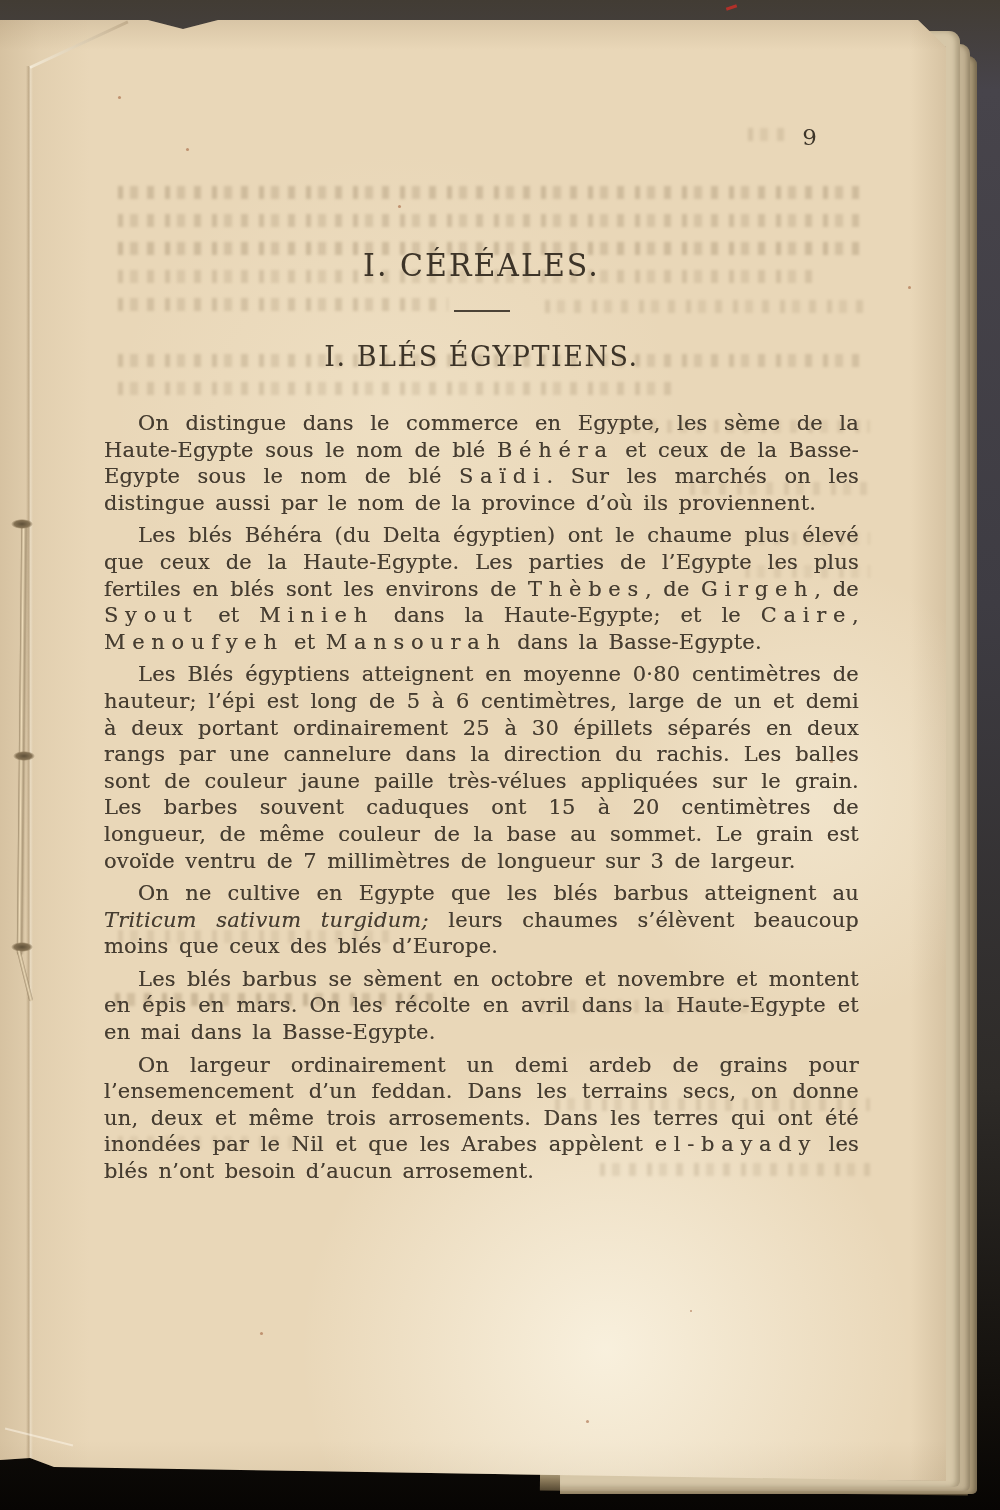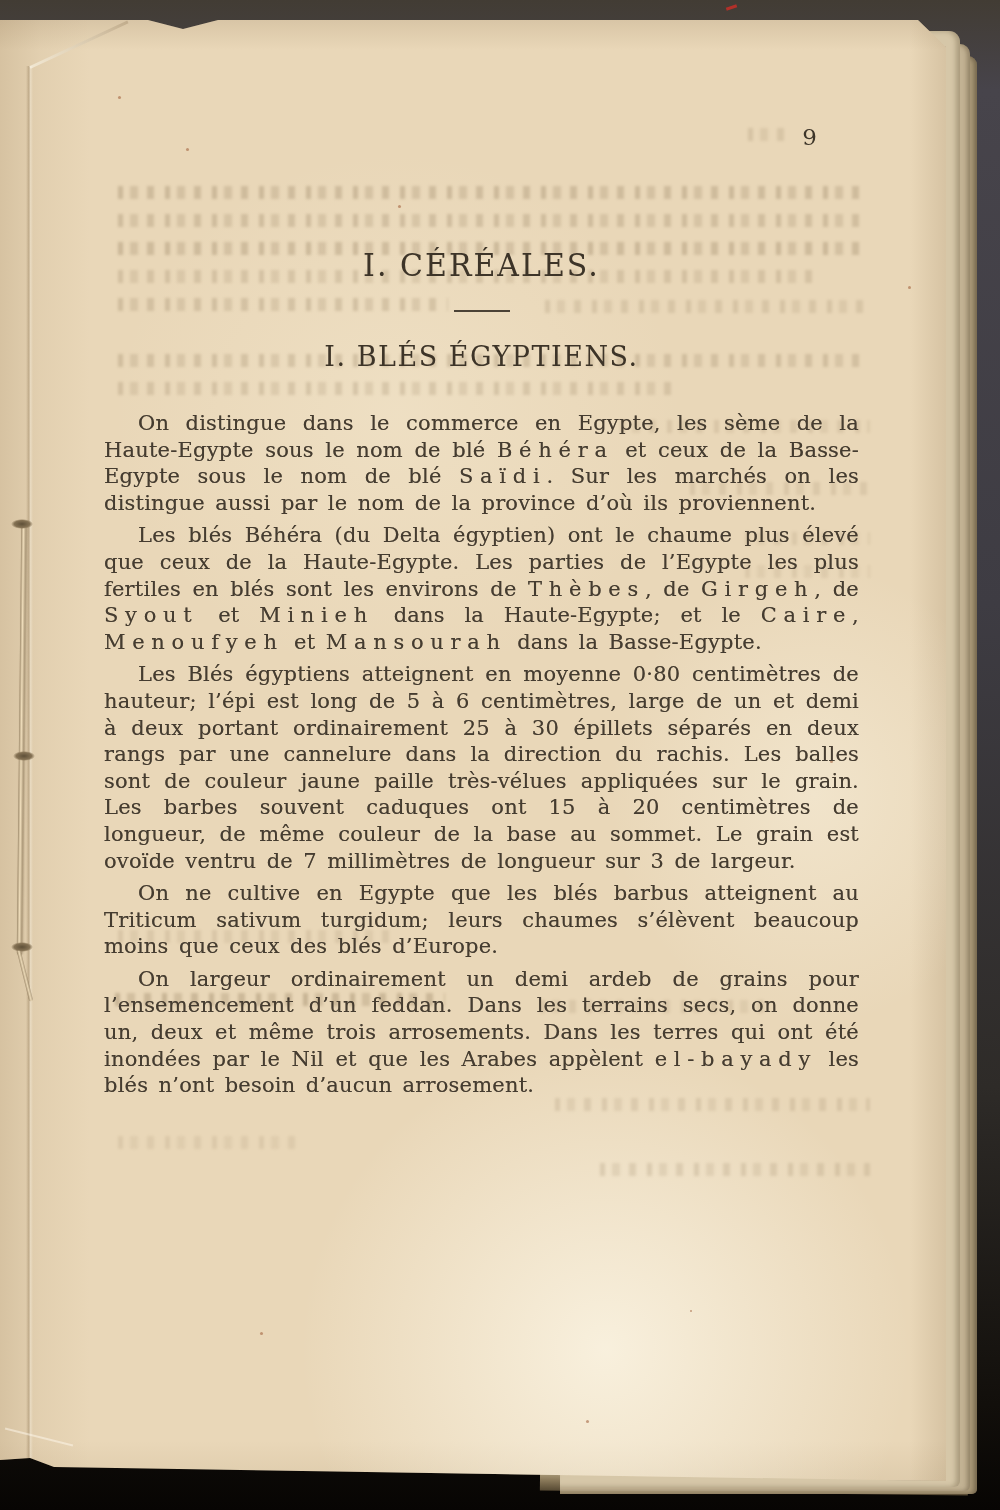--- a/index.html
+++ b/index.html
@@ -61,21 +61,21 @@
   .text-col{position:absolute;left:104px;top:228px;width:755px;color:#453c30;}
   .chapter{font-size:30px;text-align:center;margin:0;font-weight:normal;
     letter-spacing:2px;color:#3d3428;transform:scaleY(1.04);}
   .rule{width:56px;height:2px;background:#4b4236;margin:27px auto 29px auto;}
   .section{font-size:27px;text-align:center;margin:0 0 38px 0;font-weight:normal;
     letter-spacing:1.5px;color:#3d3428;transform:scaleY(1.04);}
   .para{font-size:21px;line-height:26.6px;text-align:justify;text-indent:34px;
     margin:0 0 6px 0;word-spacing:3.5px;letter-spacing:.2px;
     text-shadow:0 0 .4px rgba(69,60,48,.55);}
   .para .sp{letter-spacing:.32em;}
-  .para .it{letter-spacing:.2px;}
+  .para .it{font-style:italic;letter-spacing:.2px;}
 </style>
 </head>
 <body>
 
 <div class="stack s3"></div>
 <div class="stack s2"></div>
 <div class="stack s1"></div>
 <div class="undersheet"></div>
 <div class="scratch"></div>
 
@@ -124,16 +124,17 @@
 
   <div class="text-col">
     <h1 class="chapter">I. CÉRÉALES.</h1>
     <div class="rule"></div>
     <h2 class="section">I. BLÉS ÉGYPTIENS.</h2>
     <div>
         <p class="para"><span>On distingue dans le commerce en Egypte, les sème de la Haute-Egypte sous le nom de blé </span><span class="sp">Béhéra</span><span> et ceux de la Basse-Egypte sous le nom de blé </span><span class="sp">Saïdi</span><span>. Sur les marchés on les distingue aussi par le nom de la province d’où ils proviennent.</span></p>
         <p class="para"><span>Les blés Béhéra (du Delta égyptien) ont le chaume plus élevé que ceux de la Haute-Egypte. Les parties de l’Egypte les plus fertiles en blés sont les environs de </span><span class="sp">Thèbes</span><span>, de </span><span class="sp">Girgeh</span><span>, de </span><span class="sp">Syout</span><span> et </span><span class="sp">Minieh</span><span> dans la Haute-Egypte; et le </span><span class="sp">Caire</span><span>, </span><span class="sp">Menoufyeh</span><span> et </span><span class="sp">Mansourah</span><span> dans la Basse-Egypte.</span></p>
         <p class="para"><span>Les Blés égyptiens atteignent en moyenne 0·80 centimètres de hauteur; l’épi est long de 5 à 6 centimètres, large de un et demi à deux portant ordinairement 25 à 30 épillets séparés en deux rangs par une cannelure dans la direction du rachis. Les balles sont de couleur jaune paille très-vélues appliquées sur le grain. Les barbes souvent caduques ont 15 à 20 centimètres de longueur, de même couleur de la base au sommet. Le grain est ovoïde ventru de 7 millimètres de longueur sur 3 de largeur.</span></p>
         <p class="para"><span>On ne cultive en Egypte que les blés barbus atteignent au </span><span class="it">Triticum sativum turgidum;</span><span> leurs chaumes s’élèvent beaucoup moins que ceux des blés d’Europe.</span></p>
+        <p class="para"><span>Les blés barbus se sèment en octobre et novembre et montent en épis en mars. On les récolte en avril dans la Haute-Egypte et en mai dans la Basse-Egypte.</span></p>
         <p class="para"><span>On largeur ordinairement un demi ardeb de grains pour l’ensemencement d’un feddan. Dans les terrains secs, on donne un, deux et même trois arrosements. Dans les terres qui ont été inondées par le Nil et que les Arabes appèlent </span><span class="sp">el-bayady</span><span> les blés n’ont besoin d’aucun arrosement.</span></p>
       </div>
   </div>
 </div>
 
 </body></html>

